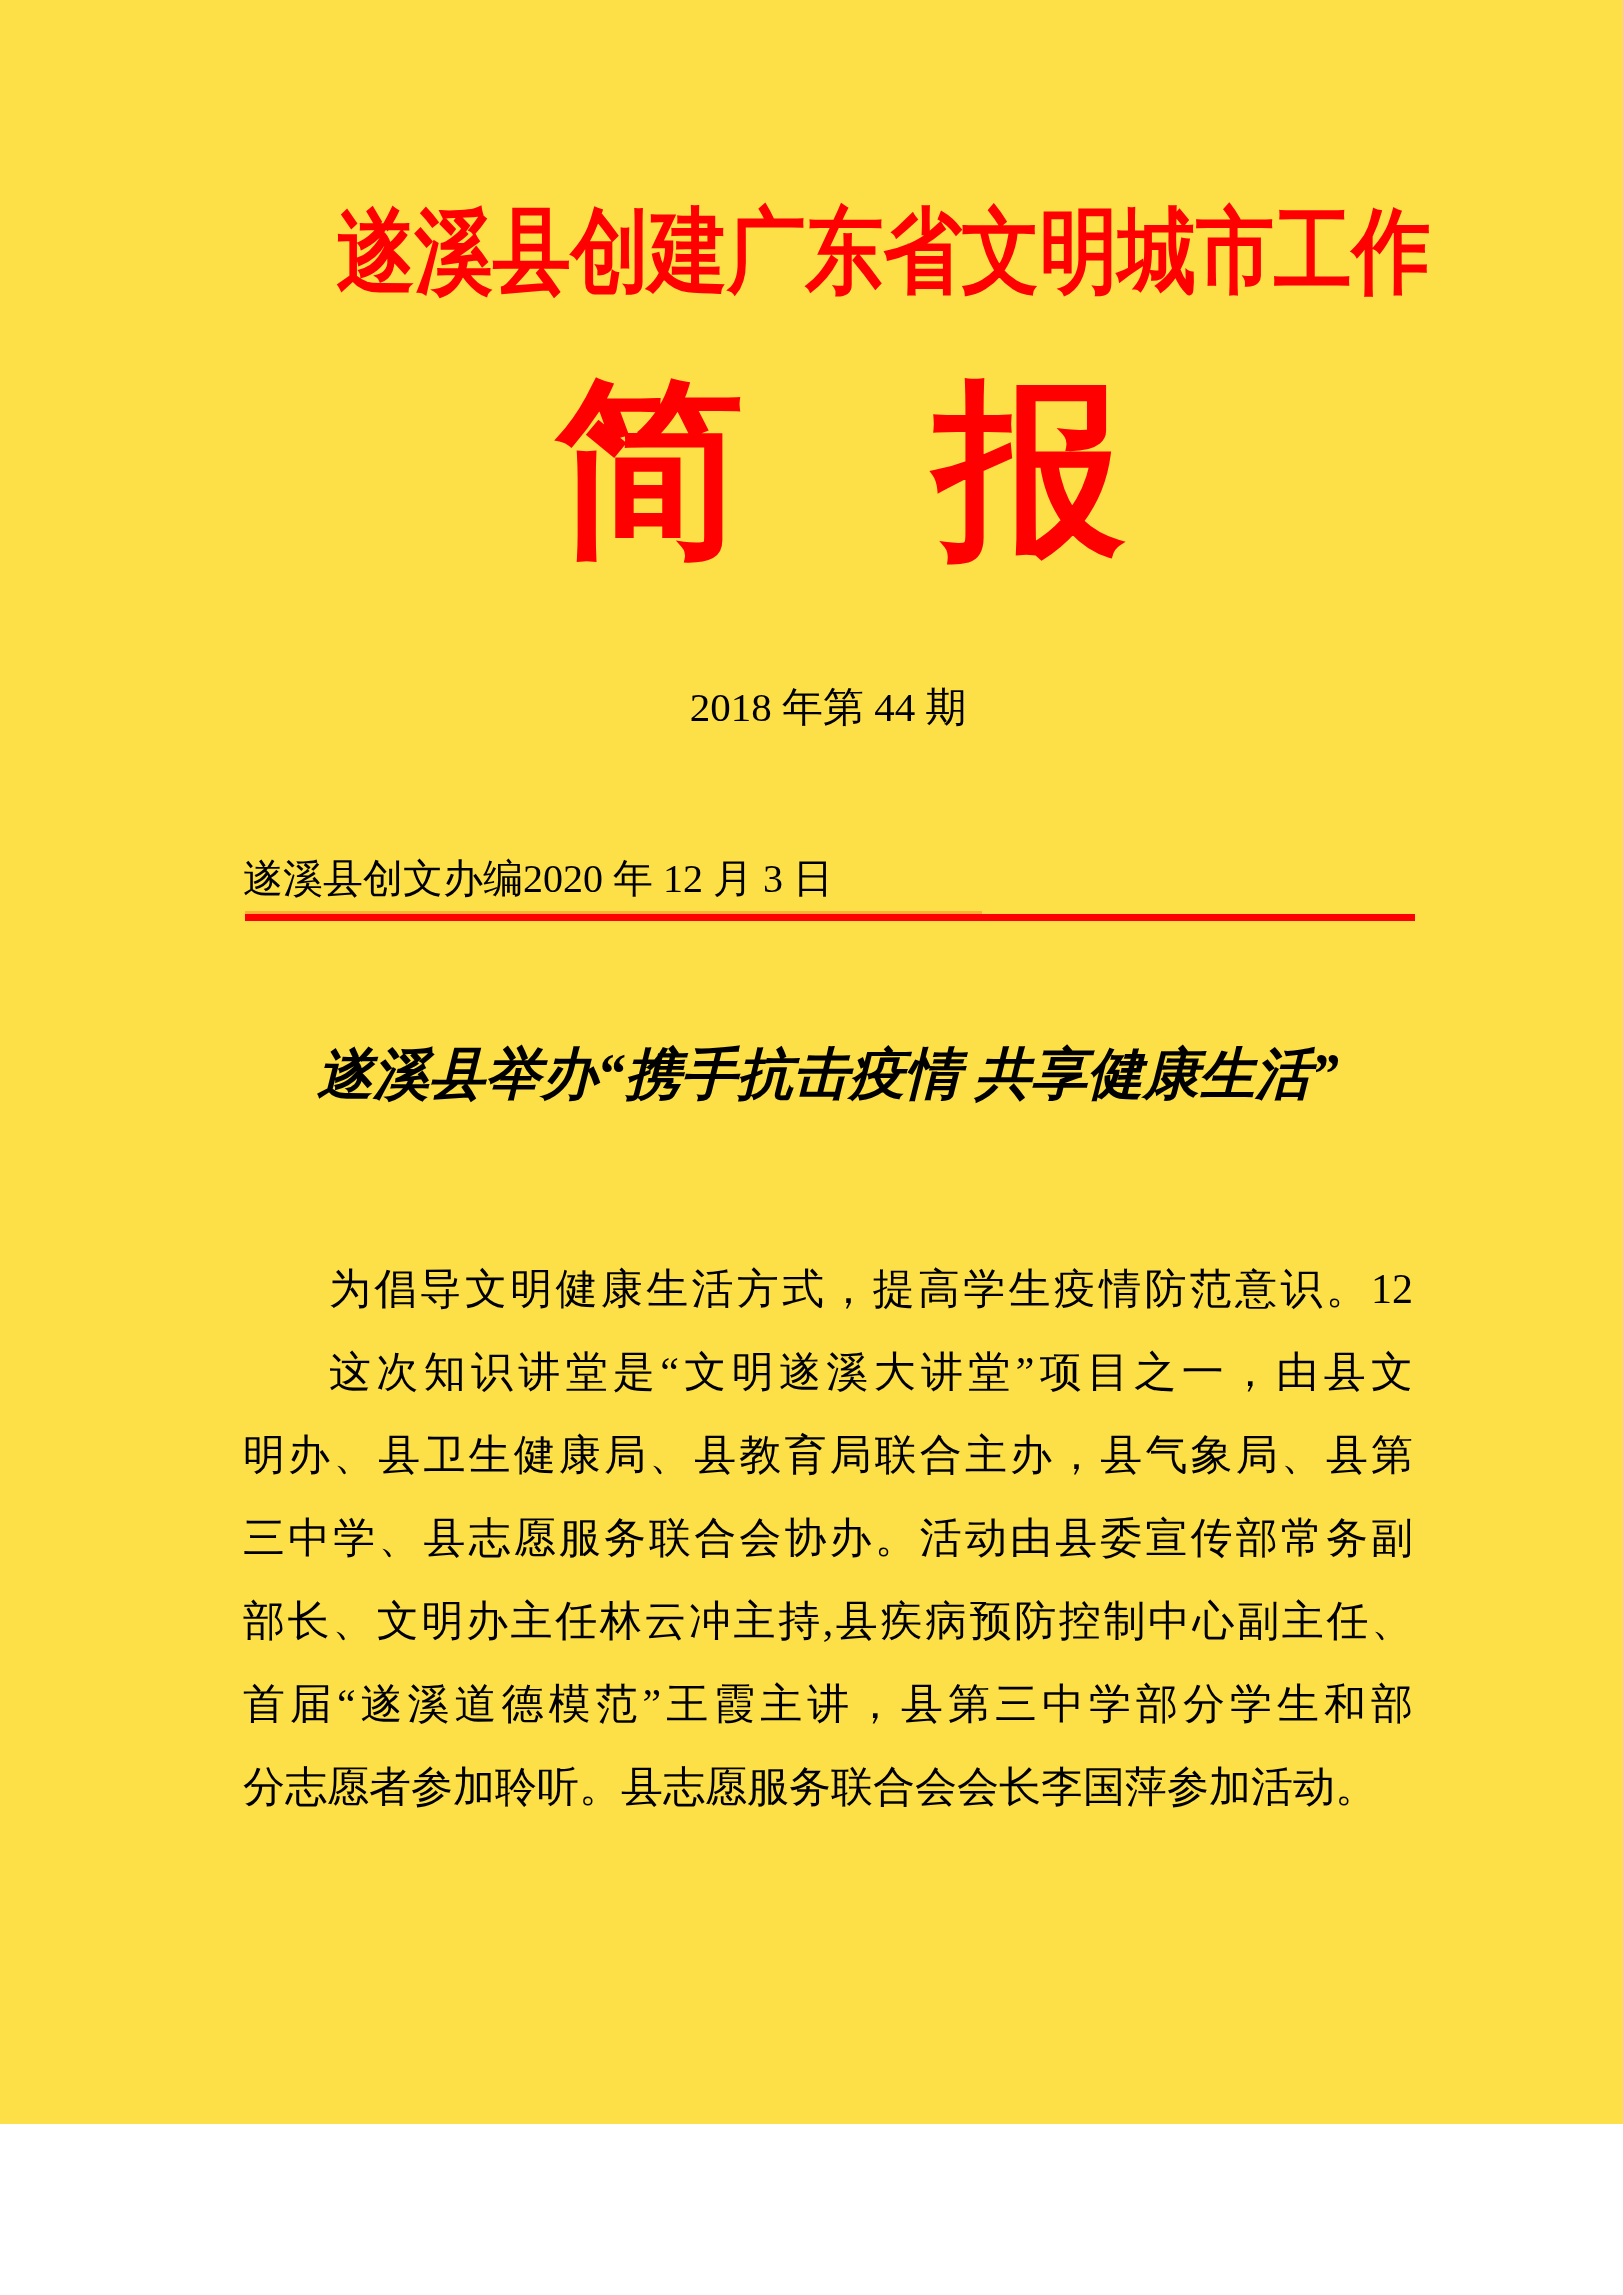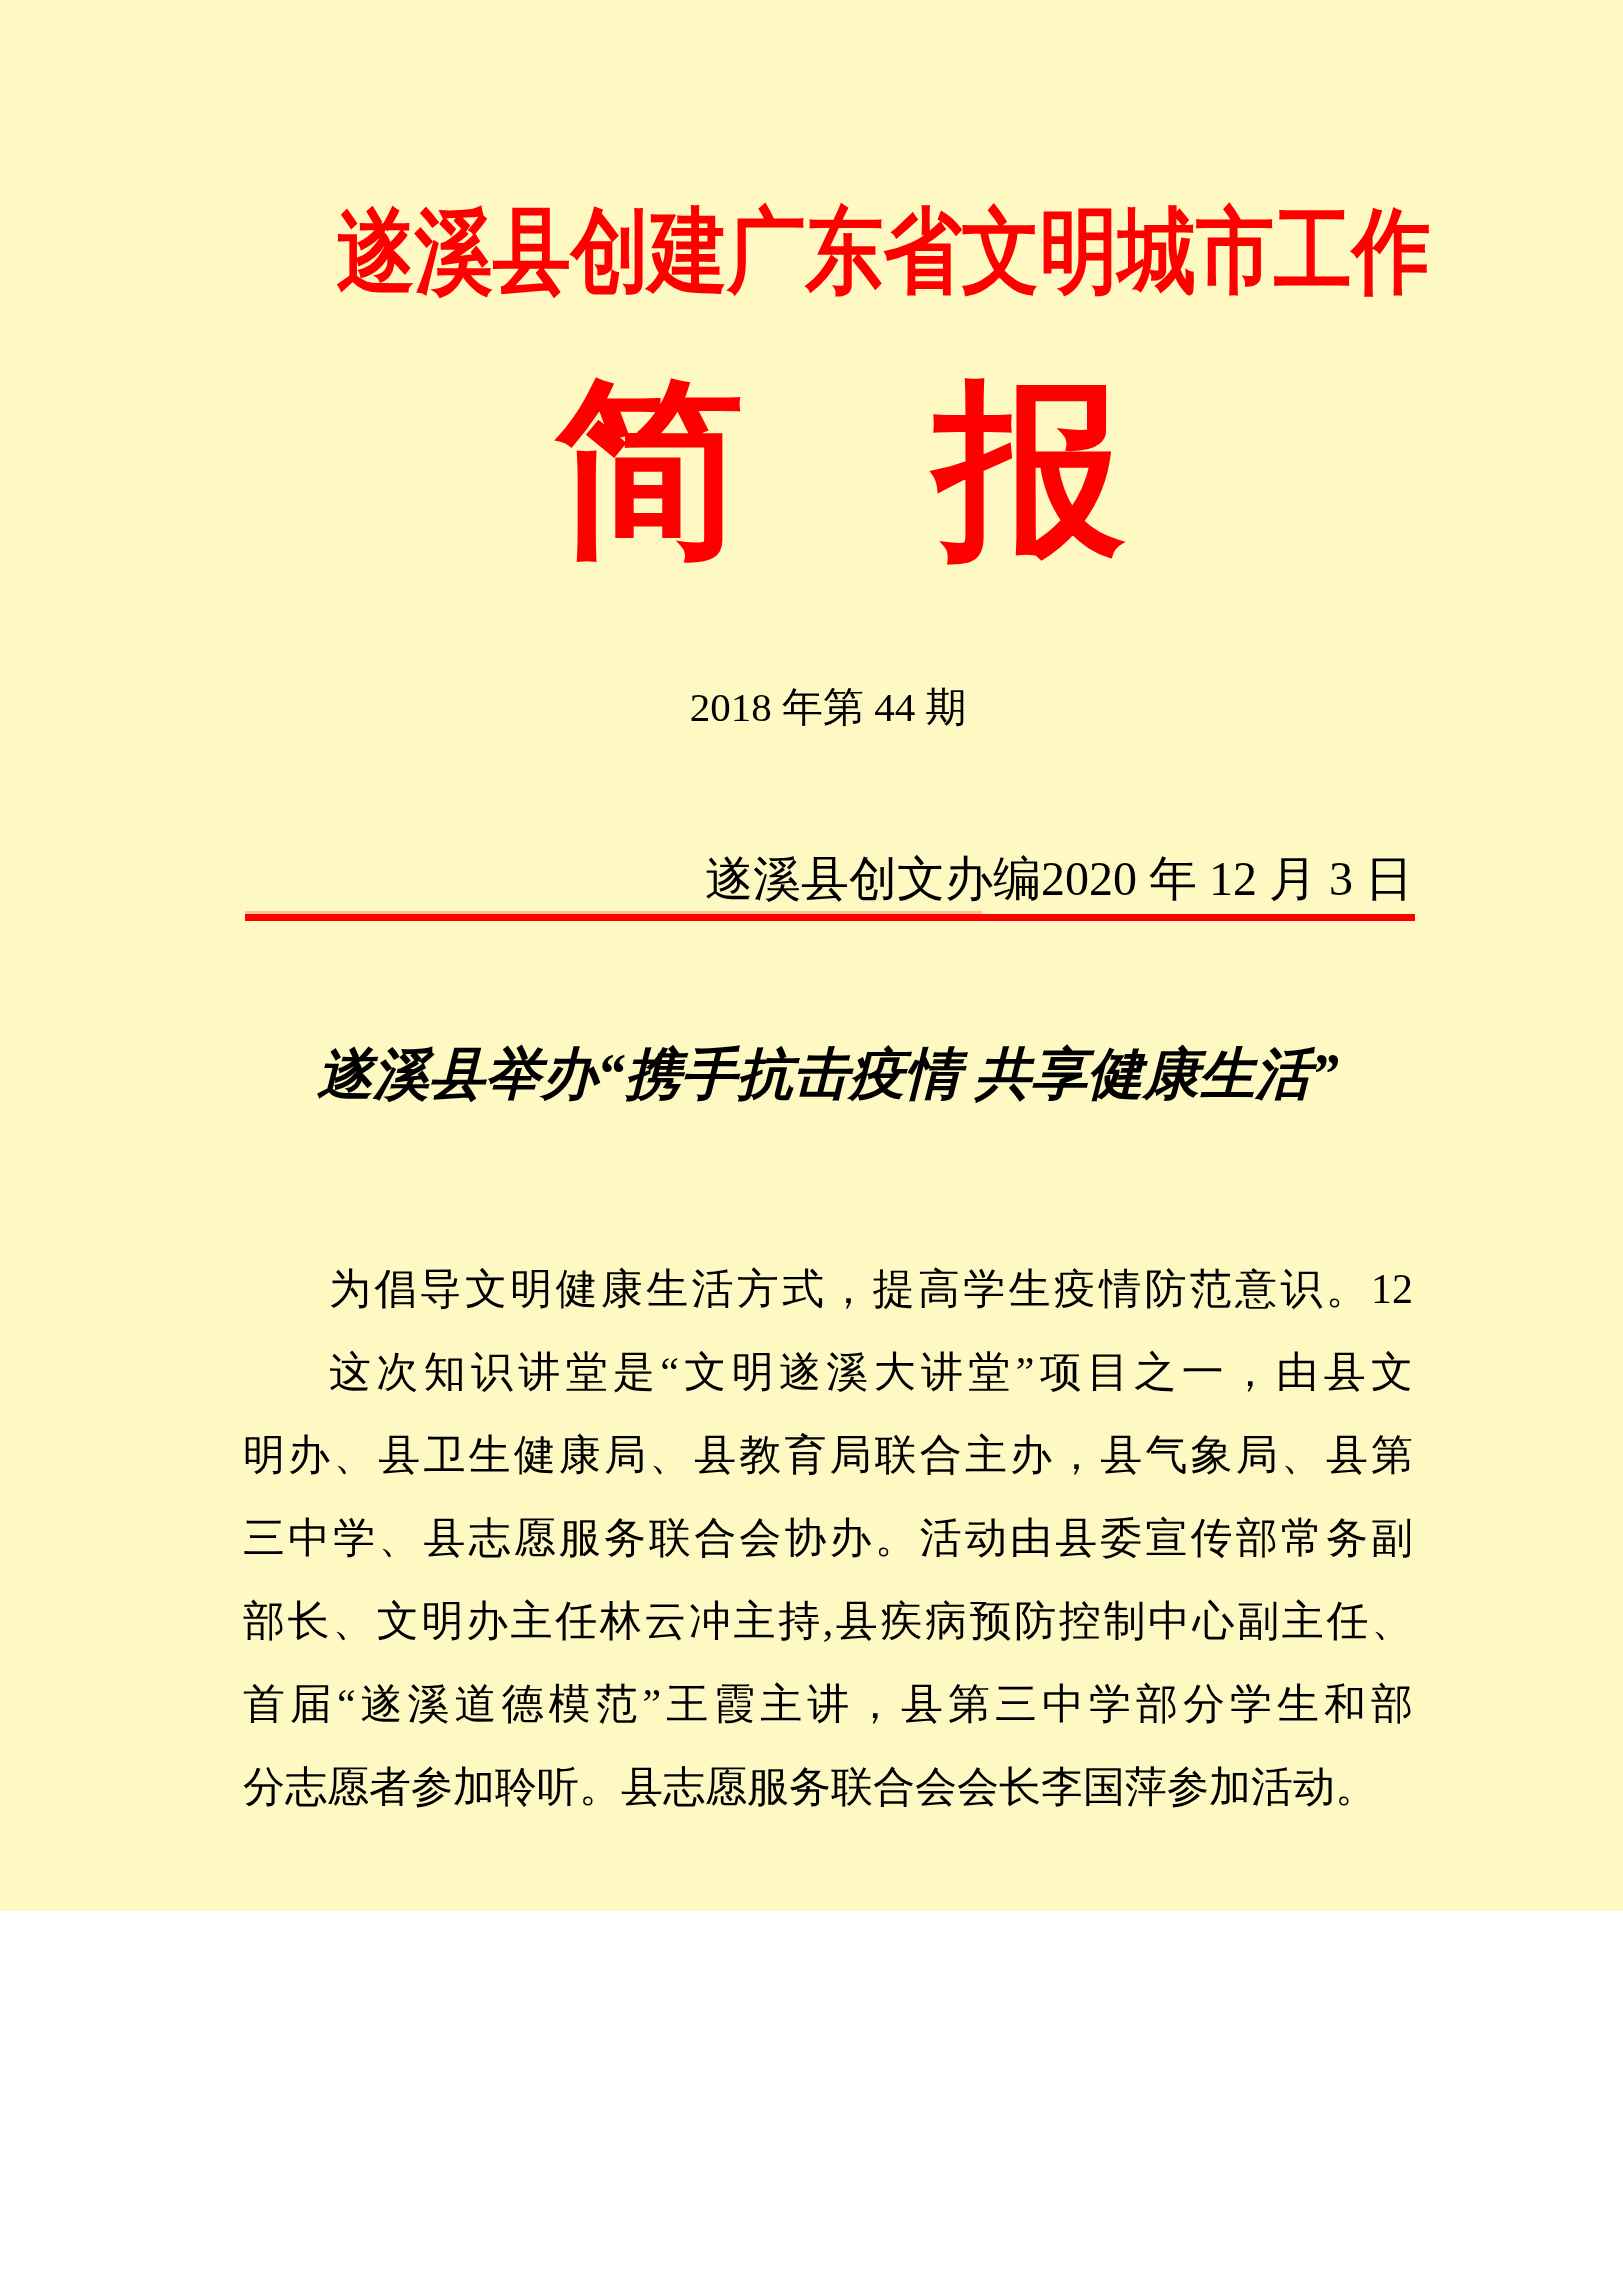--- a/index.html
+++ b/index.html
@@ -3,22 +3,22 @@
 <meta charset="utf-8">
 <style>
   html, body {
     margin: 0;
     padding: 0;
     background: #ffffff;
   }
   .page {
     position: relative;
     width: 1623px;
-    height: 1911px;
-    background: #fef9c3;
+    height: 2124px;
+    background: #fde047;
     overflow: hidden;
     font-family: "Liberation Serif", "DejaVu Serif", serif;
     color: #000000;
   }
   
   .masthead-title {
     position: absolute;
     top: 196px;
     left: 243px;
     width: 1170px;
@@ -56,23 +56,23 @@
     text-align: center;
     white-space: nowrap;
   }
   
   .byline-row {
     position: absolute;
     top: 854px;
     left: 243px;
     width: 1170px;
     display: flex;
-    justify-content: flex-end;
+    justify-content: flex-start;
     align-items: baseline;
-    font-size: 48px;
+    font-size: 40px;
     line-height: 49px;
     white-space: nowrap;
   }
   .red-rule {
     position: absolute;
     top: 914px;
     left: 245px;
     width: 1170px;
     height: 7.2px;
     background: #ff0000;

